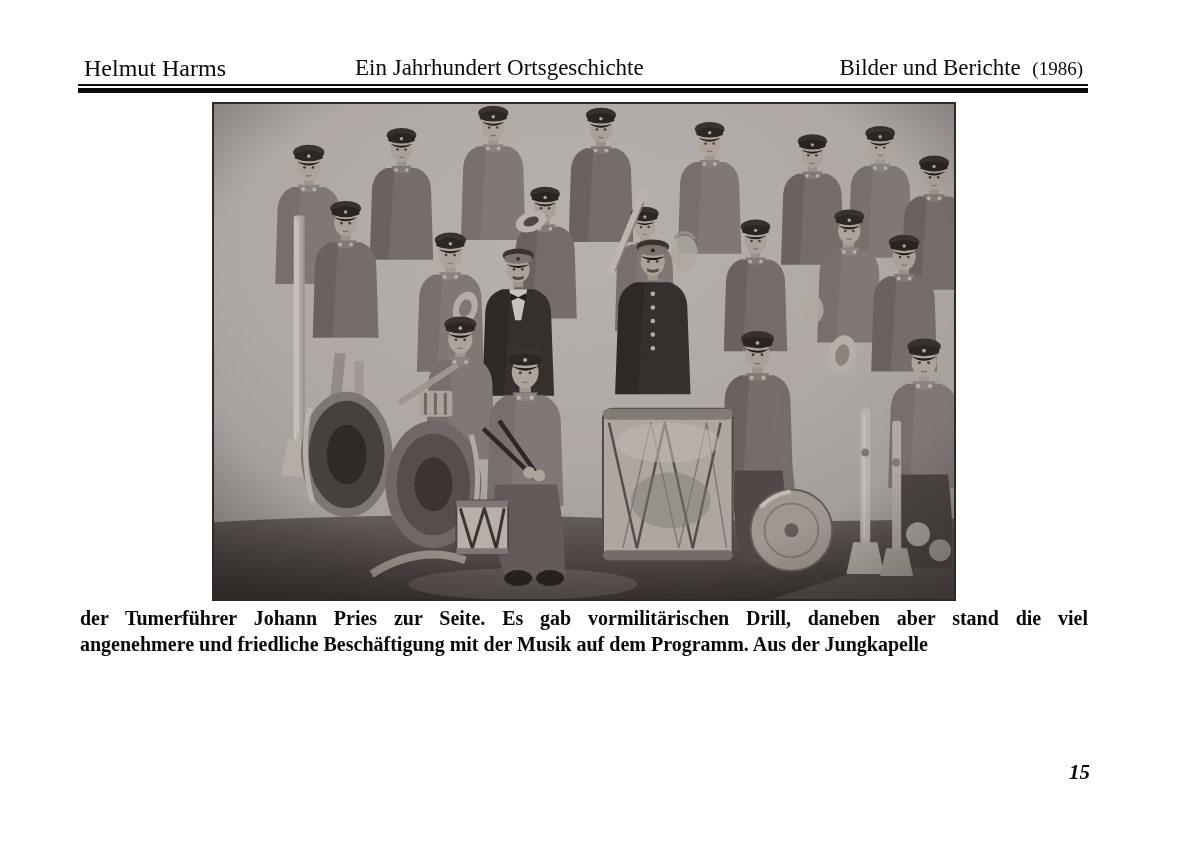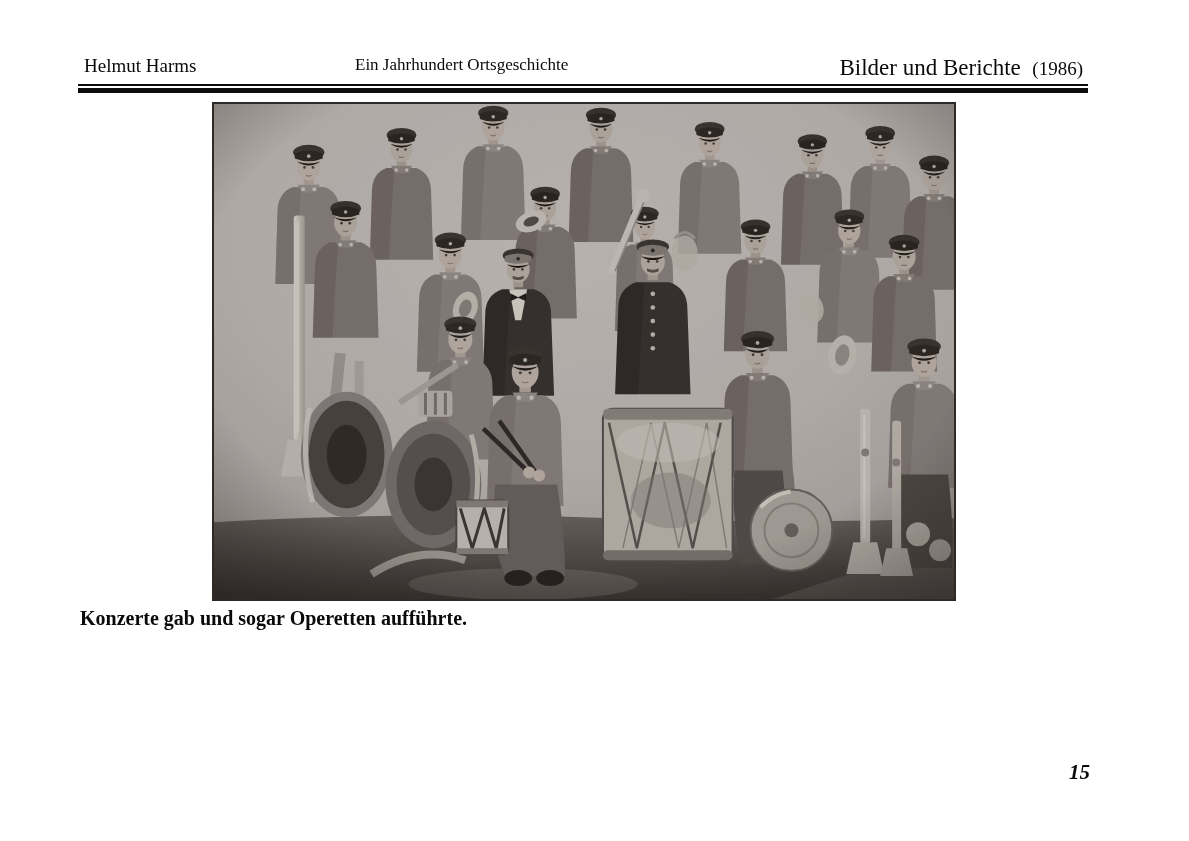--- a/index.html
+++ b/index.html
@@ -4,22 +4,22 @@
 <style>
   html,body{margin:0;padding:0;background:#e8e8e8;}
   .page{
     position:relative;
     width:1189px;height:841px;
     background:#ffffff;
     font-family:"Liberation Serif", serif;
     color:#0a0a0a;
     overflow:hidden;
   }
-  .hdr-author{position:absolute;left:84px;top:55px;font-size:19px;white-space:nowrap;text-align:center;}
-  .hdr-title{position:absolute;left:355px;top:55px;font-size:17px;white-space:nowrap;}
+  .hdr-author{position:absolute;left:84px;top:55px;font-size:24px;white-space:nowrap;text-align:center;}
+  .hdr-title{position:absolute;left:355px;top:55px;font-size:23px;white-space:nowrap;}
   .hdr-right{position:absolute;right:106px;top:55px;font-size:23px;white-space:nowrap;}
   .hdr-year{font-size:19px;}
   .rule{position:absolute;left:78px;top:84px;width:1010px;}
   .rule .thin{height:2px;background:#0d0d0d;}
   .rule .gap{height:2px;}
   .rule .thick{height:5px;background:#0d0d0d;}
   .photo{
     position:absolute;left:212px;top:102px;width:740px;height:495px;
     border:2px solid #2d2a28;background:#c9c5c2;
   }
@@ -273,18 +273,19 @@
         <circle cx="728" cy="448" r="11" fill="#bdb8b1"></circle>
       </g>
 
       <rect width="742" height="497" fill="#c4a090" opacity="0.06"></rect>
       <rect width="742" height="497" fill="url(#vig)"></rect>
       <rect width="742" height="497" filter="url(#grain)" opacity="0.13"></rect>
     </svg>
   </figure>
 
   <div class="caption">
-    <div class="cap-line">Konzerte gab und sogar Operetten aufführte.</div>
+    <div class="cap-line">der Tumerführer Johann Pries zur Seite. Es gab vormilitärischen Drill, daneben aber stand die viel</div>
+    <div class="cap-line">angenehmere und friedliche Beschäftigung mit der Musik auf dem Programm. Aus der Jungkapelle</div>
   </div>
 
   <div class="page-number">15</div>
 
 </div>
 
 </body></html>

